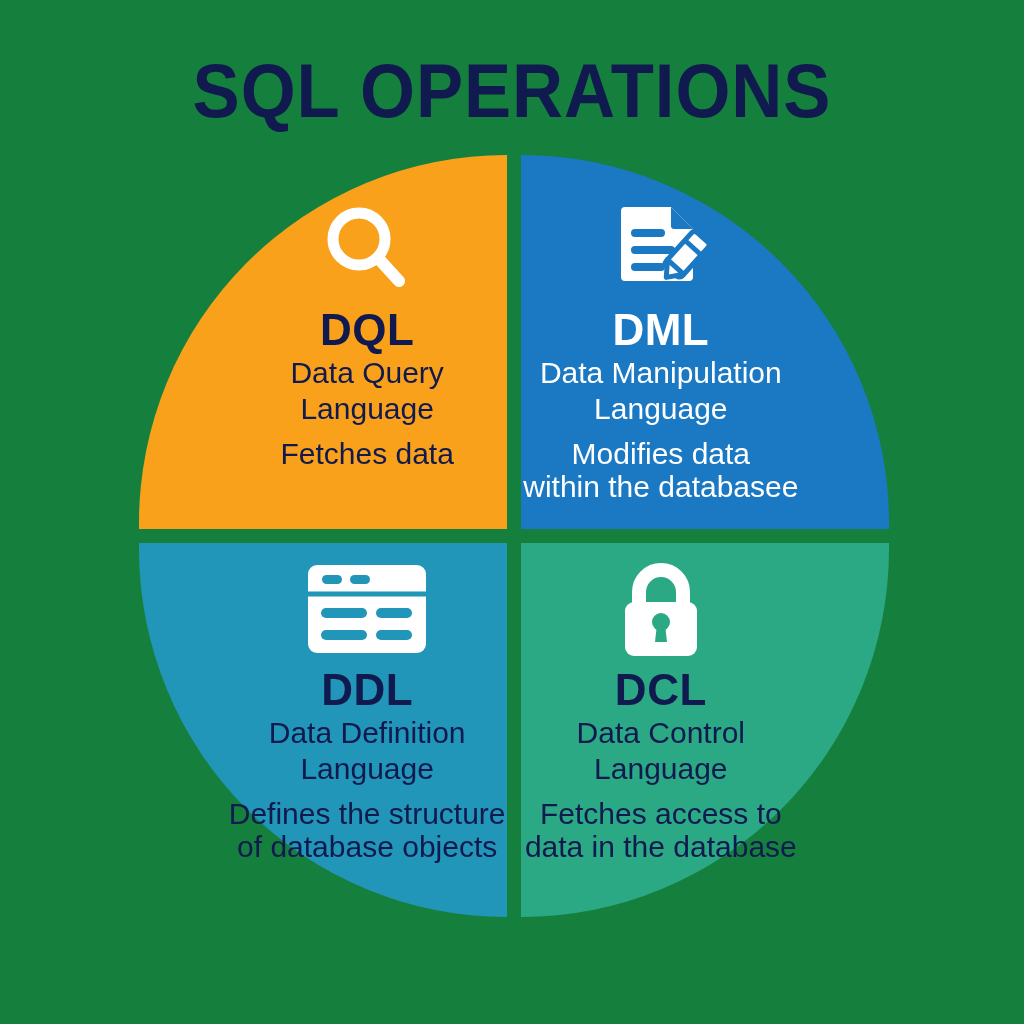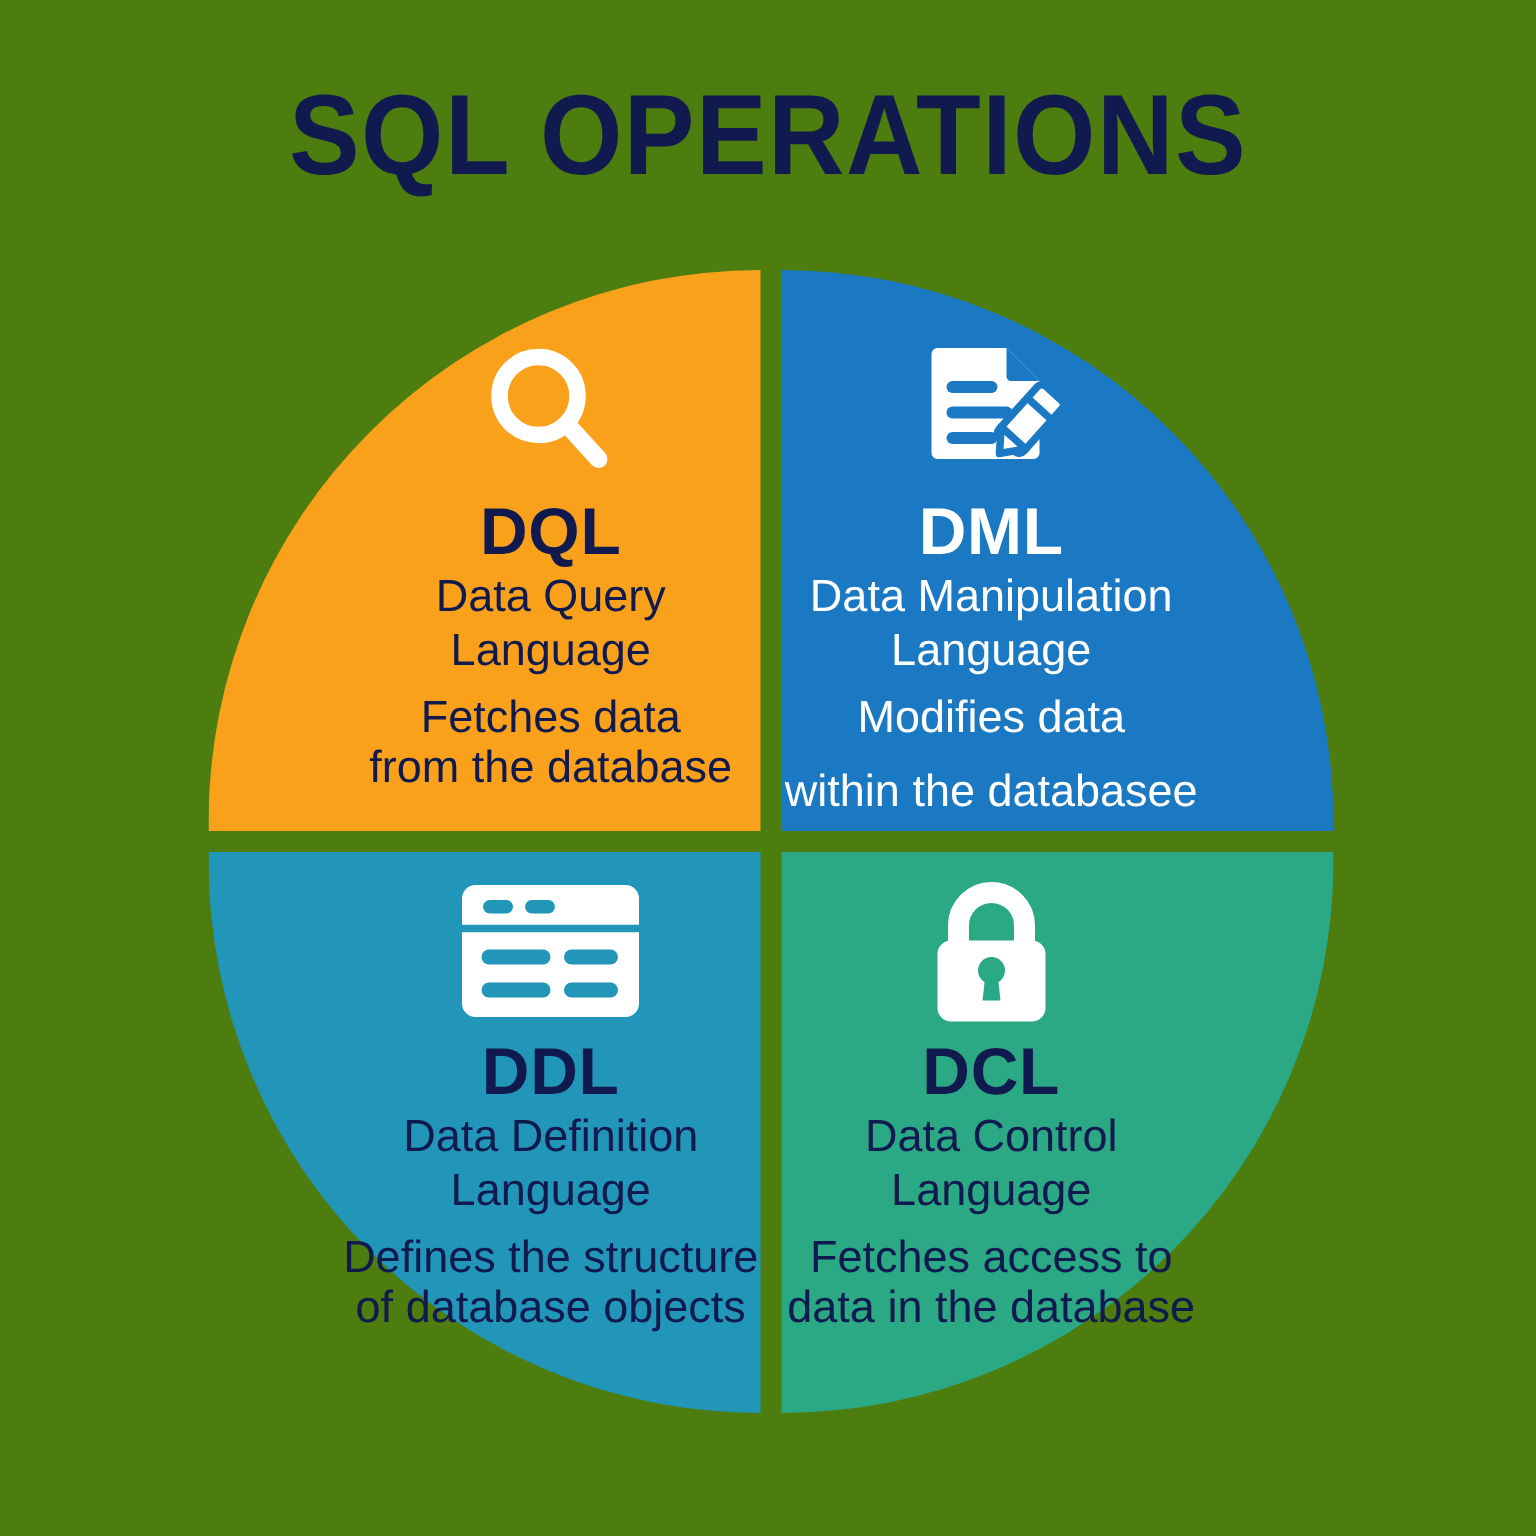--- a/index.html
+++ b/index.html
@@ -12,21 +12,21 @@
     height: 1024px;
     background: #fdfdf7;
     font-family: "Liberation Sans", sans-serif;
     overflow: hidden;
   }
 
   #canvas {
     position: relative;
     width: 1024px;
     height: 1024px;
-    background: #4d7c0f;
+    background: #15803d;
   }
 
   
   #page-title {
     position: absolute;
     left: 0;
     top: 48px;
     width: 1024px;
     text-align: center;
     font-family: "Liberation Sans", sans-serif;
@@ -37,21 +37,21 @@
     color: #111a4e;
     transform: scaleX(0.93);
     transform-origin: 50% 50%;
     white-space: nowrap;
   }
 
   
   #wheel {
     position: absolute;
     left: 139px;
-    top: 180px;
+    top: 155px;
     width: 750px;
     height: 762px;
   }
 
   .quadrant {
     position: absolute;
     width: 368px;
     height: 374px;
     overflow: hidden;
     box-sizing: border-box;
@@ -149,21 +149,20 @@
         <div class="q-icon">
           <svg width="96" height="96" viewBox="0 0 96 96" aria-hidden="true">
             <circle cx="40" cy="38" r="26" fill="none" stroke="#ffffff" stroke-width="11"></circle>
             <line x1="59" y1="57" x2="80" y2="80" stroke="#ffffff" stroke-width="12" stroke-linecap="round"></line>
           </svg>
         </div>
         <div class="q-acronym dark-text">DQL</div>
         <div class="q-name dark-text">Data Query</div>
         <div class="q-name dark-text">Language</div>
         <div class="q-desc dark-text">Fetches data</div>
-        <div class="q-desc dark-text" style="margin-top:0">from the database</div>
       </div>
     </div>
 
     <div class="quadrant" id="quad-dml">
       <div class="fill"></div>
       <div class="q-content">
         <div class="q-icon">
           <svg width="100" height="100" viewBox="0 0 100 100" aria-hidden="true">
             <path d="M10 8 h50 l22 22 v48 a4 4 0 0 1 -4 4 h-64 a4 4 0 0 1 -4 -4 v-66 a4 4 0 0 1 4 -4 z" fill="#ffffff"></path>
             <path d="M60 8 l22 22 h-19 a3 3 0 0 1 -3 -3 z" fill="#1b79c4"></path>
@@ -174,21 +173,21 @@
               <rect x="59" y="30" width="22" height="46" rx="4" fill="#ffffff" stroke="#1b79c4" stroke-width="5"></rect>
               <path d="M59 70 h22 l-11 14 z" fill="#ffffff" stroke="#1b79c4" stroke-width="5" stroke-linejoin="round"></path>
               <line x1="59" y1="44" x2="81" y2="44" stroke="#1b79c4" stroke-width="5"></line>
             </g>
           </svg>
         </div>
         <div class="q-acronym light-text">DML</div>
         <div class="q-name light-text">Data Manipulation</div>
         <div class="q-name light-text">Language</div>
         <div class="q-desc light-text">Modifies data</div>
-        <div class="q-desc light-text" style="margin-top:16px">within the databasee</div>
+        <div class="q-desc light-text" style="margin-top:0">within the databasee</div>
       </div>
     </div>
 
     <div class="quadrant" id="quad-ddl">
       <div class="fill"></div>
       <div class="q-content">
         <div class="q-icon">
           <svg width="122" height="92" viewBox="0 0 122 92" aria-hidden="true">
             <rect x="2" y="2" width="118" height="88" rx="9" fill="#ffffff"></rect>
             <line x1="2" y1="31" x2="120" y2="31" stroke="#2196b8" stroke-width="5"></line>

